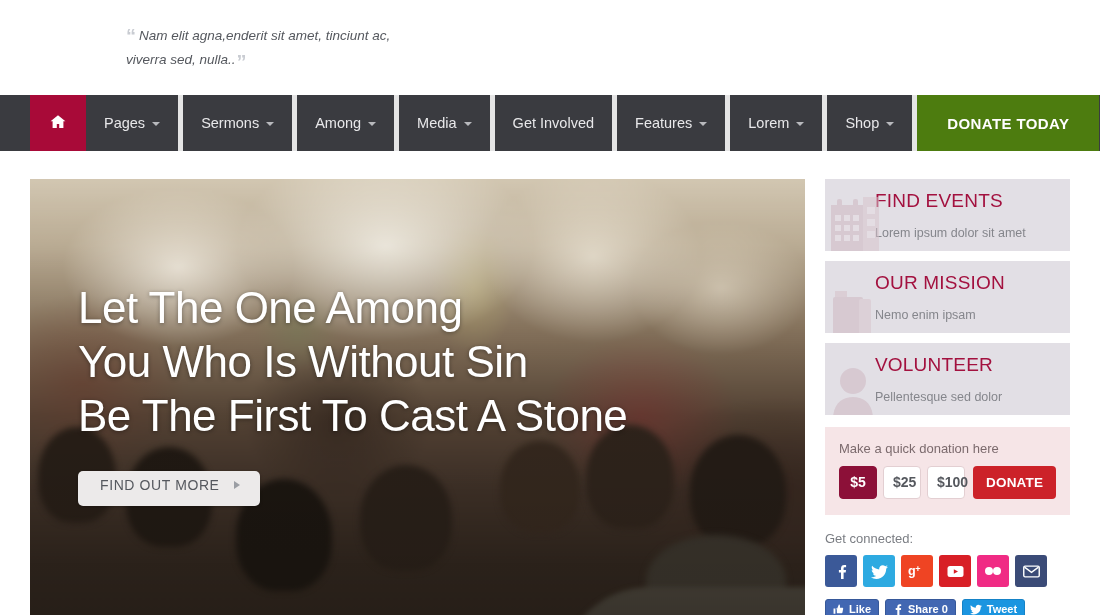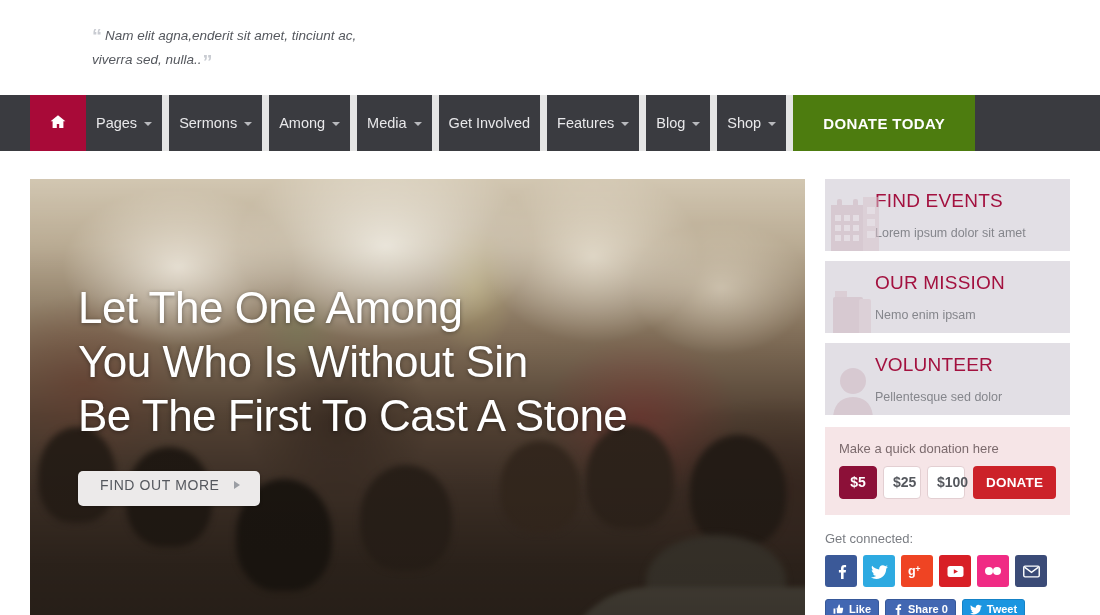--- a/index.html
+++ b/index.html
@@ -38,21 +38,21 @@
     font-size: 27px;
     font-weight: bold;
     letter-spacing: -0.3px;
     line-height: 1;
     white-space: nowrap;
   }
   .brand-my { color: #8d9097; }
   .brand-church { color: #33363d; }
 
   .tagline {
-    margin-left: 62px;
+    margin-left: 96px;
     position: relative;
     max-width: 330px;
   }
   .tagline-text {
     font-style: italic;
     font-size: 13.5px;
     line-height: 1.75;
     color: #55585e;
   }
   .quote-open, .quote-close {
@@ -72,24 +72,24 @@
     background: #3a3b40;
     display: flex;
     align-items: stretch;
     padding-left: 30px;
   }
 
   .nav-item {
     display: flex;
     align-items: center;
     justify-content: center;
-    padding: 0 10px;
+    padding: 0 18px;
     color: #e8e8ea;
     font-size: 14.5px;
-    border-right: 7px solid #e5e5e5;
+    border-right: 5px solid #e5e5e5;
     cursor: pointer;
     white-space: nowrap;
     gap: 7px;
   }
   .nav-item:first-child { border-left: 1px solid #47484d; }
 
   .nav-home {
     background: #a80a38;
     width: 56px;
     padding: 0;
@@ -417,21 +417,21 @@
     <span class="caret"></span>
   </div>
   <div class="nav-item">
     <span>Get Involved</span>
   </div>
   <div class="nav-item">
     <span>Features</span>
     <span class="caret"></span>
   </div>
   <div class="nav-item">
-    <span>Blog</span>
+    <span>Lorem</span>
     <span class="caret"></span>
   </div>
   <div class="nav-item">
     <span>Shop</span>
     <span class="caret"></span>
   </div>
   <div class="nav-item nav-donate">
     <span>DONATE TODAY</span>
   </div>
 </nav>

